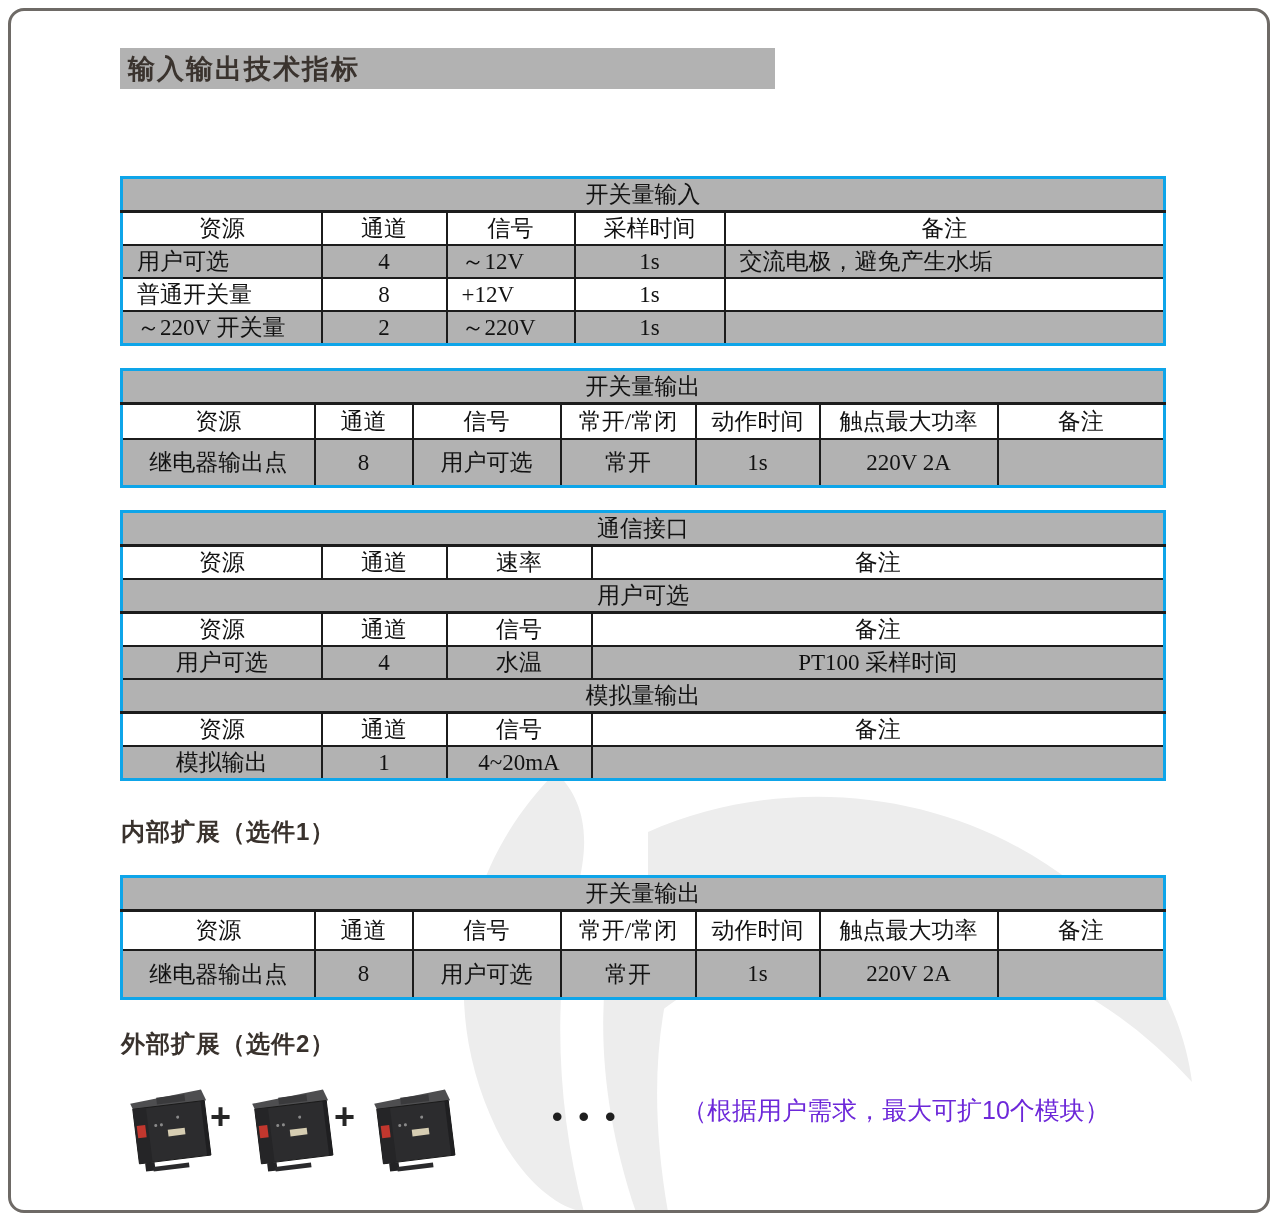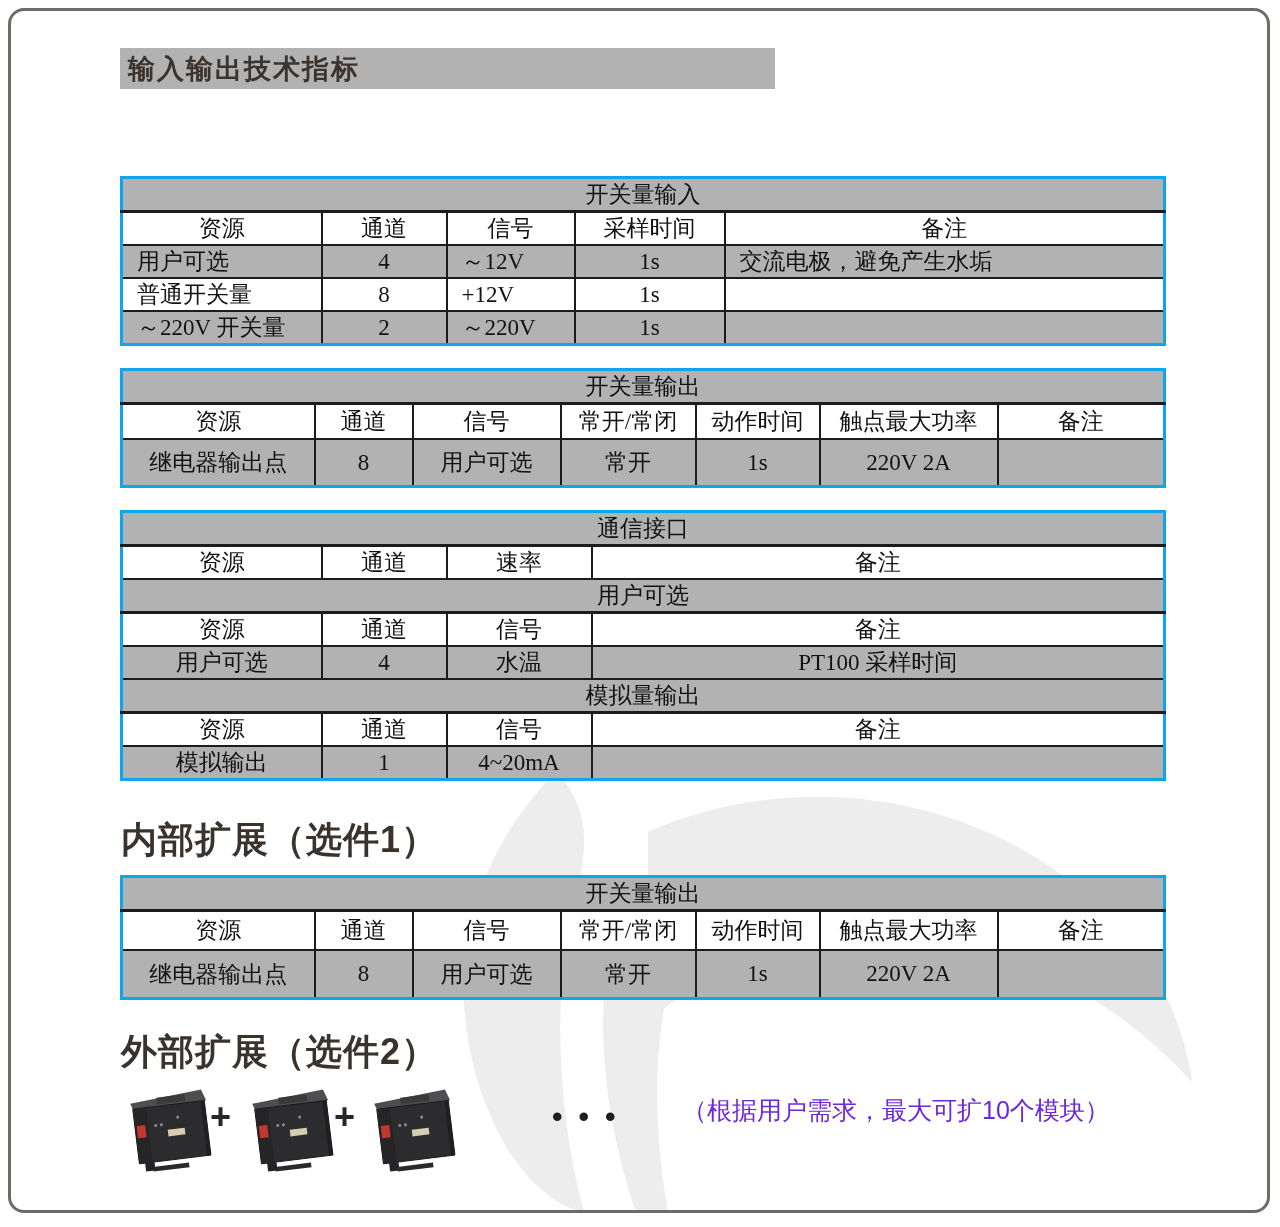--- a/index.html
+++ b/index.html
@@ -16,21 +16,21 @@
   .tbl td{border:2px solid #1c1c1c;font-family:"Liberation Serif","DejaVu Serif",serif;
           font-size:23px;color:#121212;text-align:center;vertical-align:middle;
           padding:0 4px;white-space:nowrap;overflow:hidden;}
   .g{background:#b2b2b2;}
   td.sect{background:#b2b2b2;border-bottom-width:3px;}
   td.lft{text-align:left;padding-left:14px;}
   .t1{top:176px;} .t1 td{height:30px;}
   .t2{top:368px;} .t2 tr.r-sect td{height:29px;} .t2 tr.r-head td{height:33px;} .t2 tr.r-data td{height:45px;}
   .tc{top:510px;} .tc td{height:28px;}
   .t4{top:875px;} .t4 tr.r-sect td{height:29px;} .t4 tr.r-head td{height:37px;} .t4 tr.r-data td{height:46px;}
-  .sec-heading{position:absolute;left:121px;font-size:36px;font-weight:600;color:#39322d;letter-spacing:1px;}
+  .sec-heading{position:absolute;left:121px;font-size:24px;font-weight:600;color:#39322d;letter-spacing:1px;}
   #heading-internal{top:816px;} #heading-external{top:1028px;}
   .mod{position:absolute;top:1086px;}
   #module-1{left:122px;} #module-2{left:244px;} #module-3{left:366px;}
   .plus{position:absolute;top:1096px;font-size:36px;font-weight:600;color:#262626;}
   #plus-1{left:210px;} #plus-2{left:334px;}
   .dots{position:absolute;left:552px;top:1100px;font-size:30px;font-weight:bold;
         letter-spacing:16px;color:#1f1f1f;}
   .note{position:absolute;left:682px;top:1094px;font-size:25px;font-weight:500;color:#6d28d9;}
 </style>
 </head>

